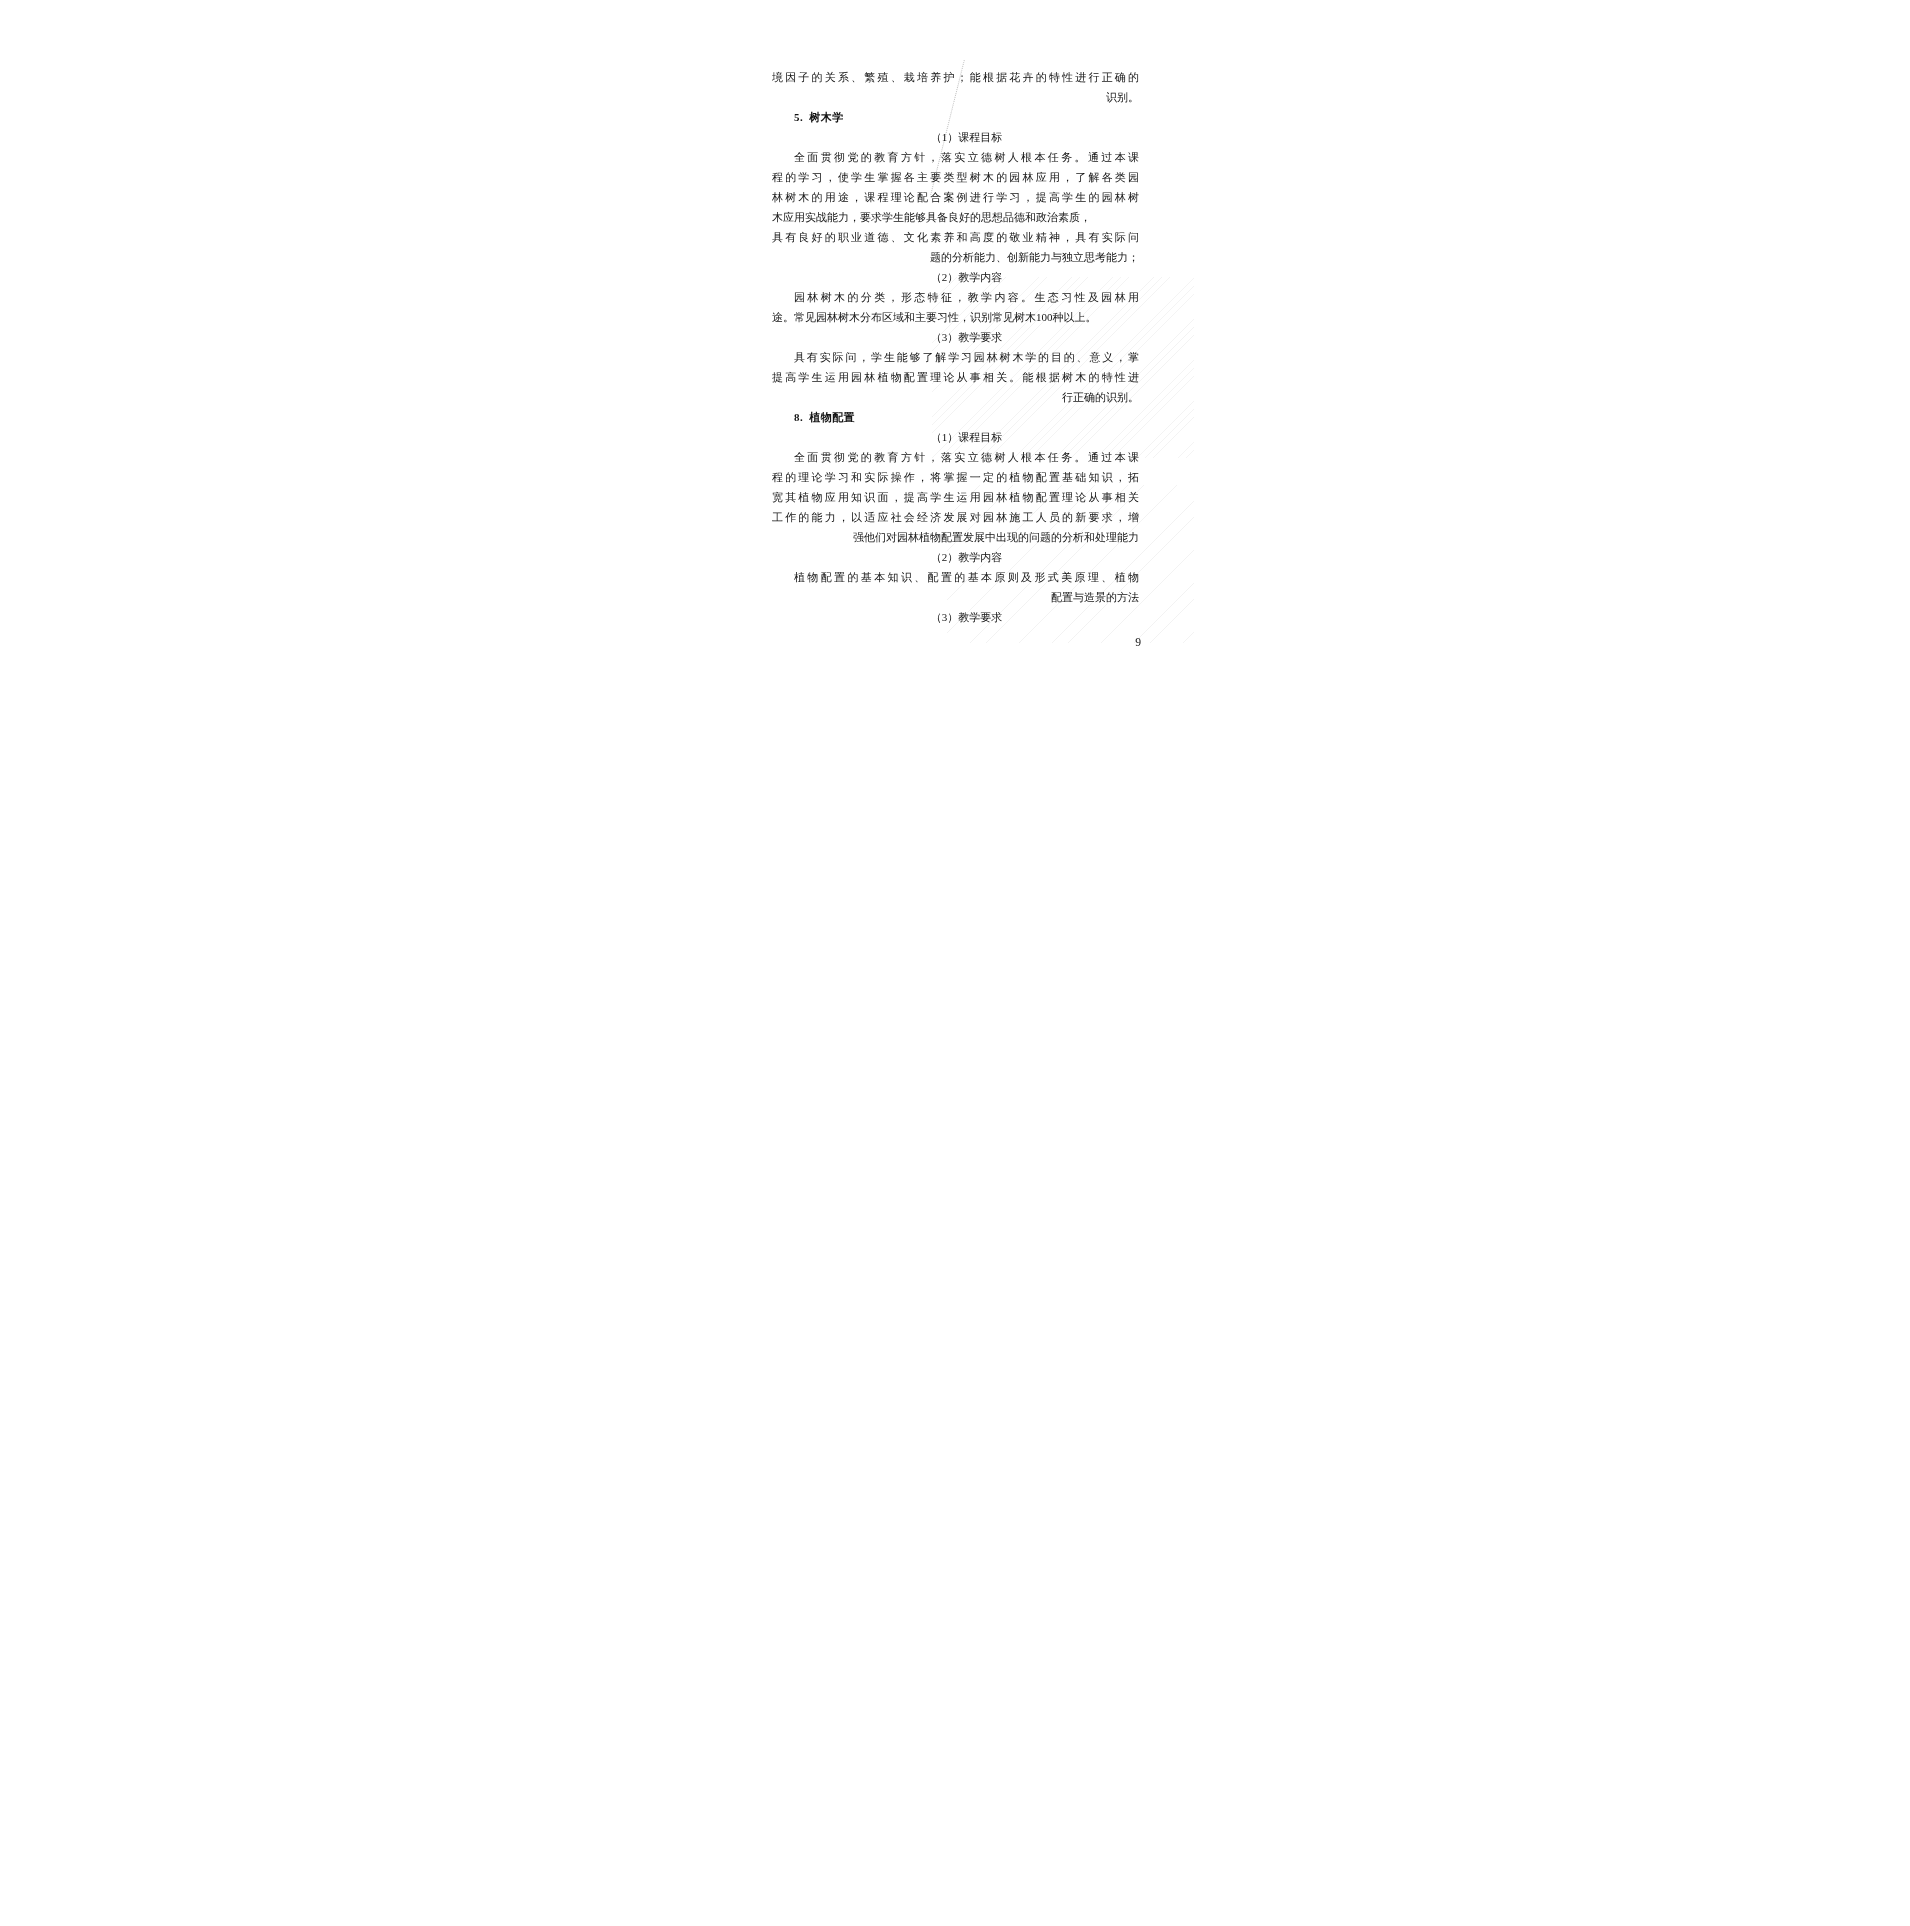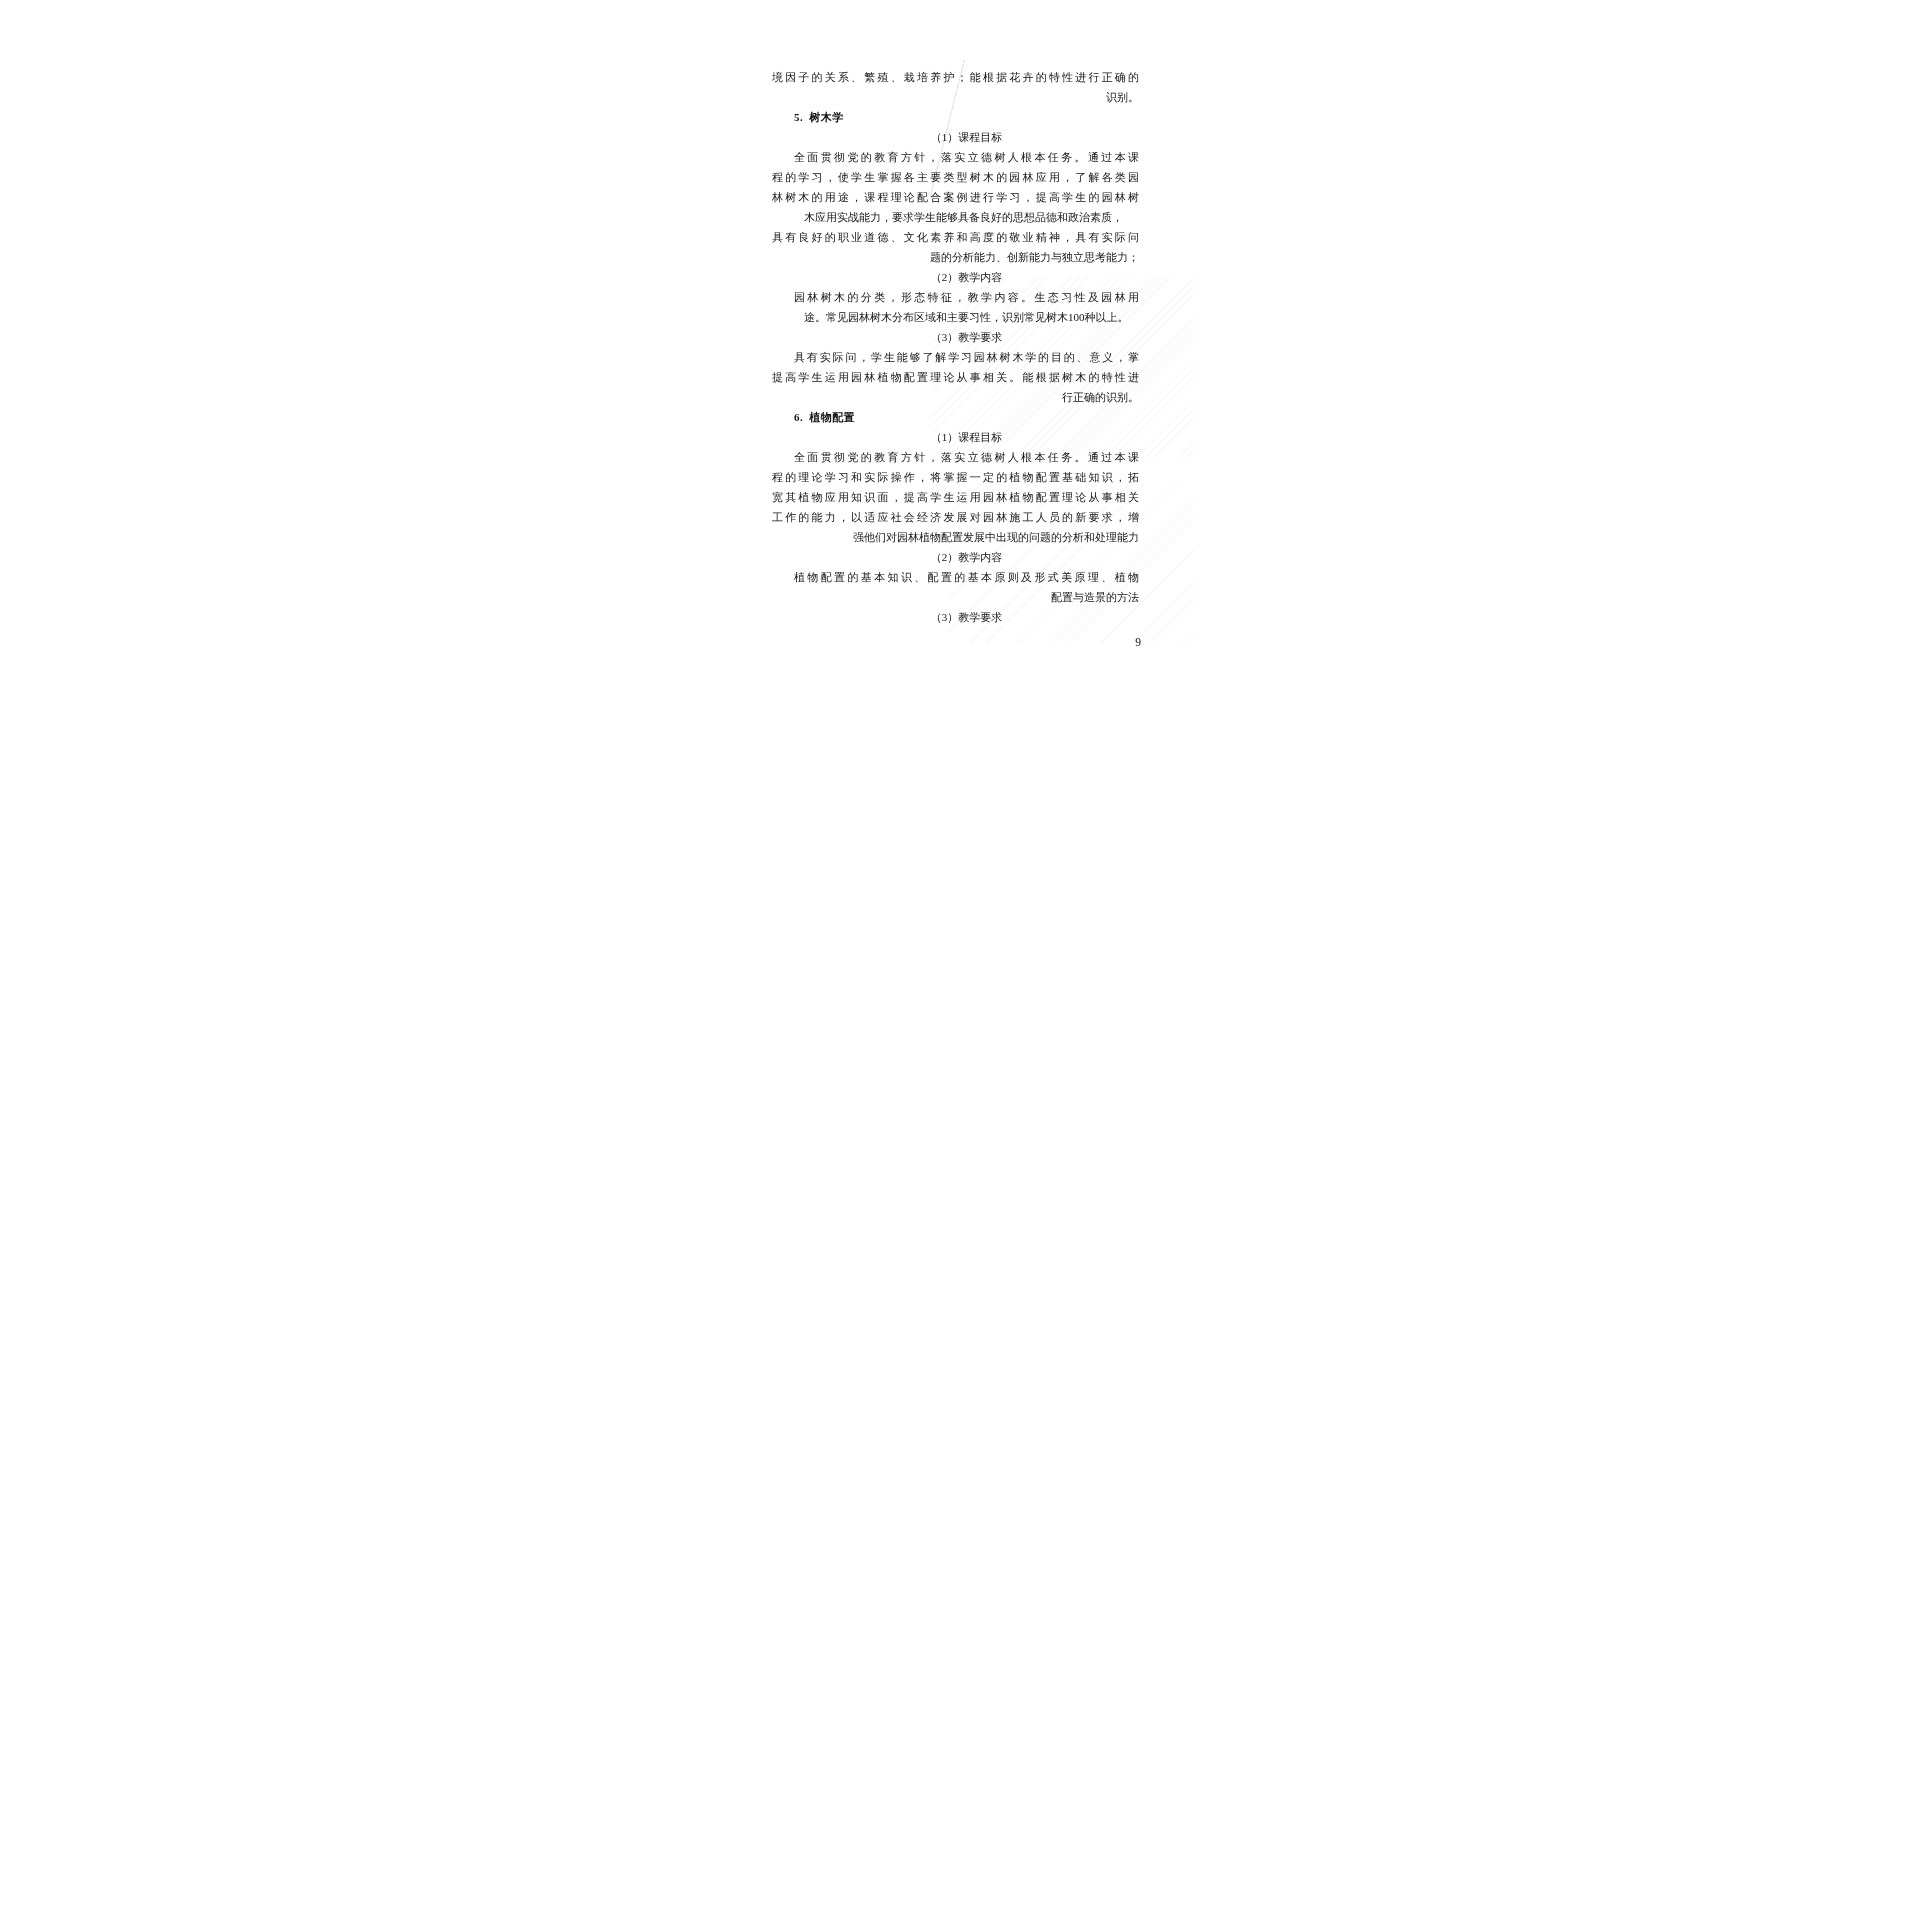--- a/index.html
+++ b/index.html
@@ -50,21 +50,21 @@
     font-size:11px;
     line-height:20px;
     z-index:2;
   }
   .line{min-height:20px;}
   .line-cont{text-align:justify;text-align-last:justify;}
   .line-first{text-indent:2em;text-align:justify;text-align-last:justify;}
   .line-last{text-align:right;}
   .line-sub{text-indent:2em;text-align:center;}
   .line-heading{text-indent:2em;font-weight:700;white-space:pre;letter-spacing:0.4px;}
-  .line-overflow{white-space:nowrap;text-align:left;margin-left:32px;}
+  .line-overflow{white-space:nowrap;text-align:left;}
   .page-number{
     position:absolute;
     top:636px;
     right:53px;
     font-size:11.6px;
     line-height:13px;
     z-index:2;
   }
 </style>
 </head>
@@ -93,21 +93,21 @@
       <div class="line line-overflow">木应用实战能力，要求学生能够具备良好的思想品德和政治素质，</div>
       <div class="line line-cont">具有良好的职业道德、文化素养和高度的敬业精神，具有实际问</div>
       <div class="line line-last">题的分析能力、创新能力与独立思考能力；</div>
       <div class="line line-sub">（2）教学内容</div>
       <div class="line line-first">园林树木的分类，形态特征，教学内容。生态习性及园林用</div>
       <div class="line line-overflow">途。常见园林树木分布区域和主要习性，识别常见树木100种以上。</div>
       <div class="line line-sub">（3）教学要求</div>
       <div class="line line-first">具有实际问，学生能够了解学习园林树木学的目的、意义，掌</div>
       <div class="line line-cont">提高学生运用园林植物配置理论从事相关。能根据树木的特性进</div>
       <div class="line line-last">行正确的识别。</div>
-      <div class="line line-heading">6.  植物配置</div>
+      <div class="line line-heading">8.  植物配置</div>
       <div class="line line-sub">（1）课程目标</div>
       <div class="line line-first">全面贯彻党的教育方针，落实立德树人根本任务。通过本课</div>
       <div class="line line-cont">程的理论学习和实际操作，将掌握一定的植物配置基础知识，拓</div>
       <div class="line line-cont">宽其植物应用知识面，提高学生运用园林植物配置理论从事相关</div>
       <div class="line line-cont">工作的能力，以适应社会经济发展对园林施工人员的新要求，增</div>
       <div class="line line-last">强他们对园林植物配置发展中出现的问题的分析和处理能力</div>
       <div class="line line-sub">（2）教学内容</div>
       <div class="line line-first">植物配置的基本知识、配置的基本原则及形式美原理、植物</div>
       <div class="line line-last">配置与造景的方法</div>
       <div class="line line-sub">（3）教学要求</div>

